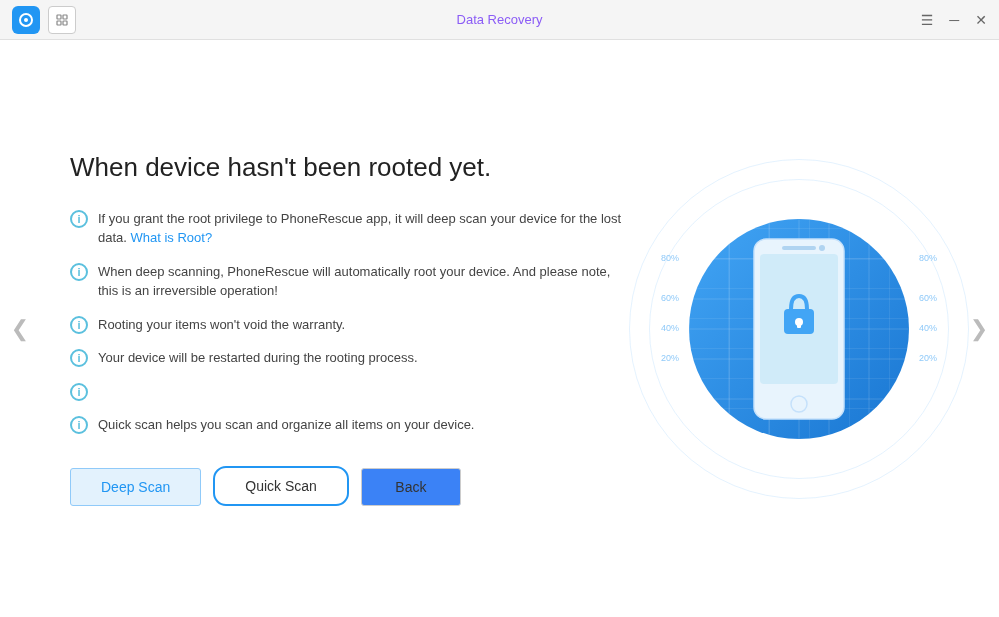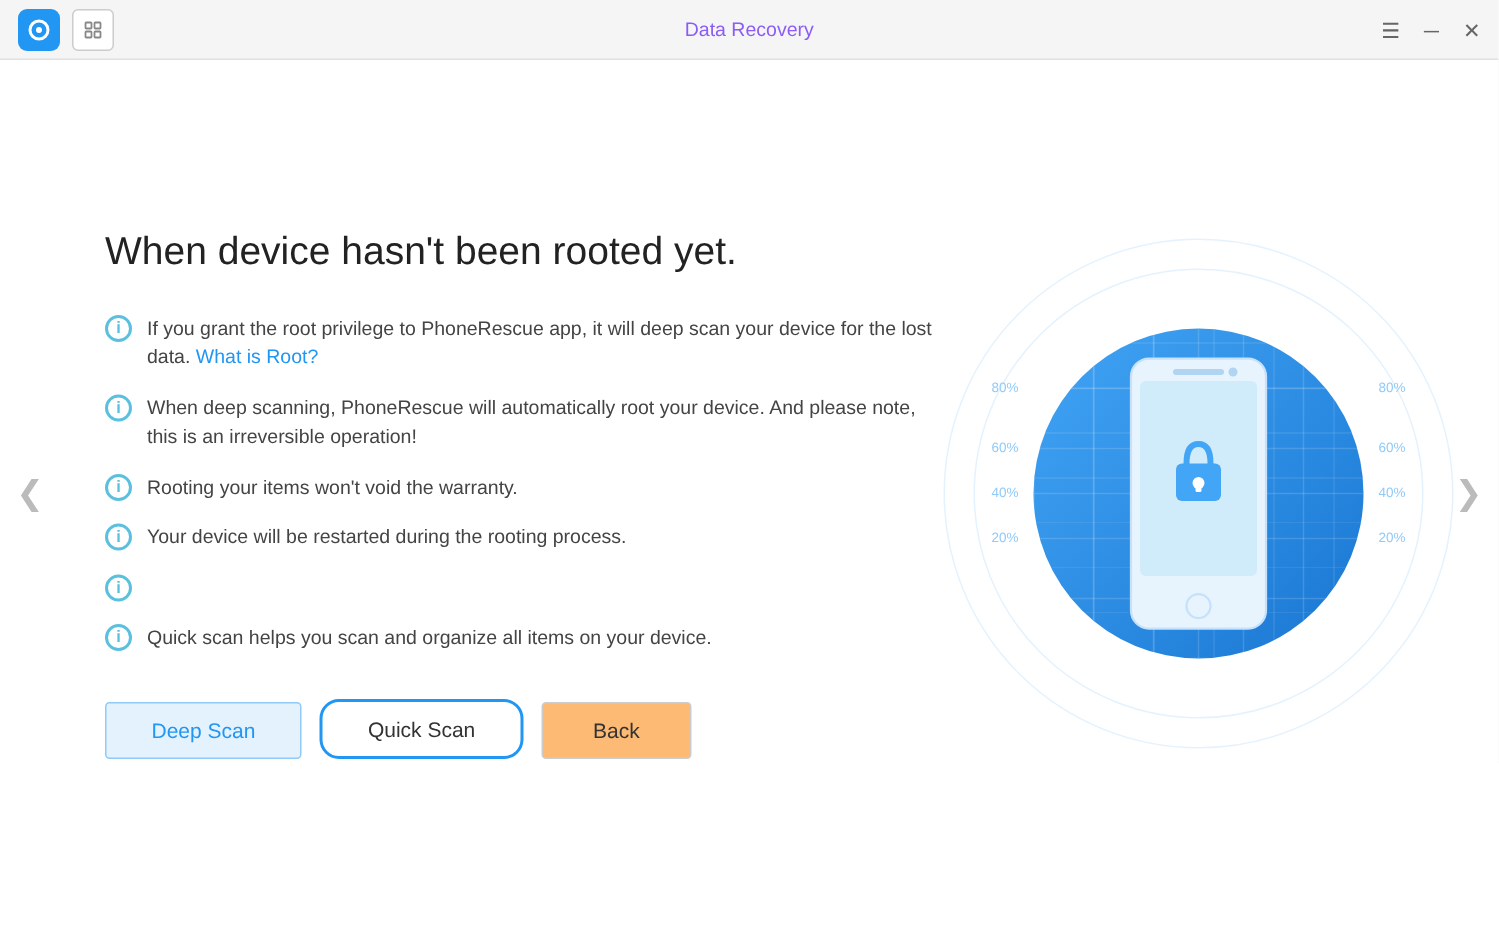--- a/index.html
+++ b/index.html
@@ -183,21 +183,21 @@
       color: #333;
       font-size: 14px;
       cursor: pointer;
       border-radius: 13px;
       min-width: 120px;
     }
 
     .btn-back {
       padding: 10px 30px;
       border: 1px solid #ccc;
-      background: #fdba74;
+      background: #3b82f6;
       color: #333;
       font-size: 14px;
       cursor: pointer;
       border-radius: 3px;
       min-width: 100px;
     }
 
     
     .right-panel {
       width: 260px;

